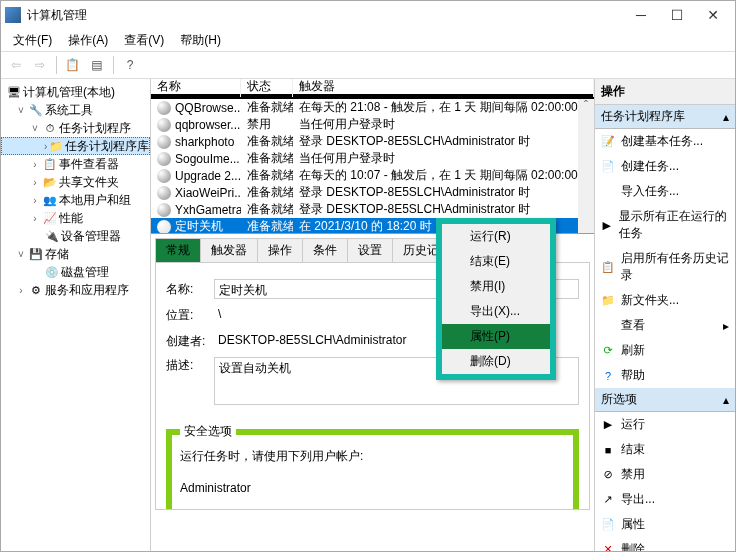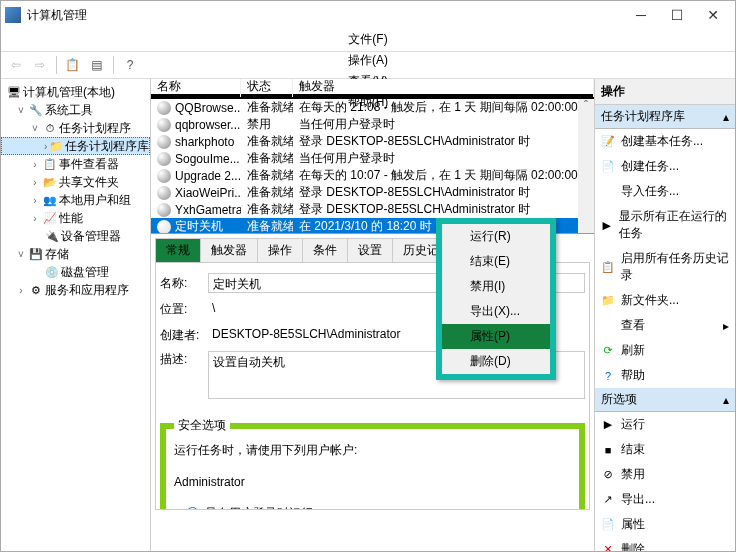--- a/index.html
+++ b/index.html
@@ -2,21 +2,21 @@
 <html><head>
 <meta charset="utf-8">
 <style>
 * { box-sizing: border-box; margin: 0; padding: 0; font-family: "Microsoft YaHei", "SimSun", sans-serif; font-size: 12px; }
 body { background: #fff; width: 736px; height: 552px; overflow: hidden; border: 1px solid #aaa; }
 .titlebar { height: 28px; display: flex; align-items: center; padding: 0 4px; background: #fff; }
 .titlebar .icon { width: 16px; height: 16px; background: linear-gradient(135deg, #4a90d9, #2e5c8a); margin-right: 6px; }
 .titlebar .title { flex: 1; }
 .winbtns { display: flex; }
 .winbtn { width: 36px; height: 24px; display: flex; align-items: center; justify-content: center; font-size: 14px; color: #333; }
-.menubar { height: 22px; display: flex; align-items: center; padding: 0 4px; flex-direction: column; }
+.menubar { height: 22px; display: flex; align-items: center; padding: 0 4px; }
 .menubar span { padding: 2px 8px; }
 .toolbar { height: 28px; display: flex; align-items: center; padding: 0 4px; border-top: 1px solid #ddd; border-bottom: 1px solid #ddd; gap: 2px; }
 .tbtn { width: 22px; height: 22px; display: flex; align-items: center; justify-content: center; color: #555; }
 .tbtn.disabled { opacity: 0.4; }
 .divider { width: 1px; height: 18px; background: #ccc; margin: 0 3px; }
 .content { display: flex; height: 472px; }
 .treepane { width: 150px; border-right: 1px solid #ccc; padding: 4px 0; overflow: hidden; }
 .treenode { display: flex; align-items: center; padding: 2px 4px; white-space: nowrap; height: 18px; }
 .treenode .exp { width: 12px; text-align: center; color: #666; font-size: 10px; }
 .treenode .ticon { width: 14px; height: 14px; margin: 0 2px; display: inline-flex; align-items: center; justify-content: center; font-size: 11px; }
@@ -32,21 +32,21 @@
 .trow.sel .ticon { background: radial-gradient(circle at 30% 30%, #fff, #ddd); }
 .col-name { width: 90px; display: flex; align-items: center; }
 .col-status { width: 52px; }
 .col-trigger { flex: 1; }
 .scrollind { position: absolute; right: 0; top: 20px; bottom: 0; width: 16px; background: #f0f0f0; }
 .scrollind div { height: 14px; text-align: center; color: #666; }
 .detailpane { flex: 1; overflow: hidden; }
 .tabs { display: flex; padding: 4px 4px 0 4px; }
 .tab { padding: 3px 10px; border: 1px solid #ccc; border-bottom: none; background: #f0f0f0; margin-right: -1px; }
 .tab.active { background: #15803d; }
-.tabcontent { border: 1px solid #ccc; margin: 0 4px 4px 4px; padding: 4px; height: 248px; overflow: hidden; }
+.tabcontent { border: 1px solid #ccc; margin: 0 4px 4px 4px; padding: 10px; height: 248px; overflow: hidden; }
 .field { display: flex; margin: 6px 0; align-items: center; }
 .field label { width: 48px; }
 .field .val { flex: 1; border: 1px solid #ccc; padding: 2px 4px; height: 20px; }
 .field .val.ro { border: none; background: none; }
 .fieldset { border: 6px solid #84cc16; margin-top: 18px; padding: 8px; }
 .fieldset legend { padding: 0 4px; }
 .radio { display: flex; margin: 4px 0 20px 12px; }
 .radio input { margin-right: 6px; }
 .actionpane { width: 140px; background: #fff; overflow: hidden; }
 .actionhead { background: #f0f0f0; padding: 4px 6px; font-weight: bold; border-bottom: 1px solid #ccc; }

